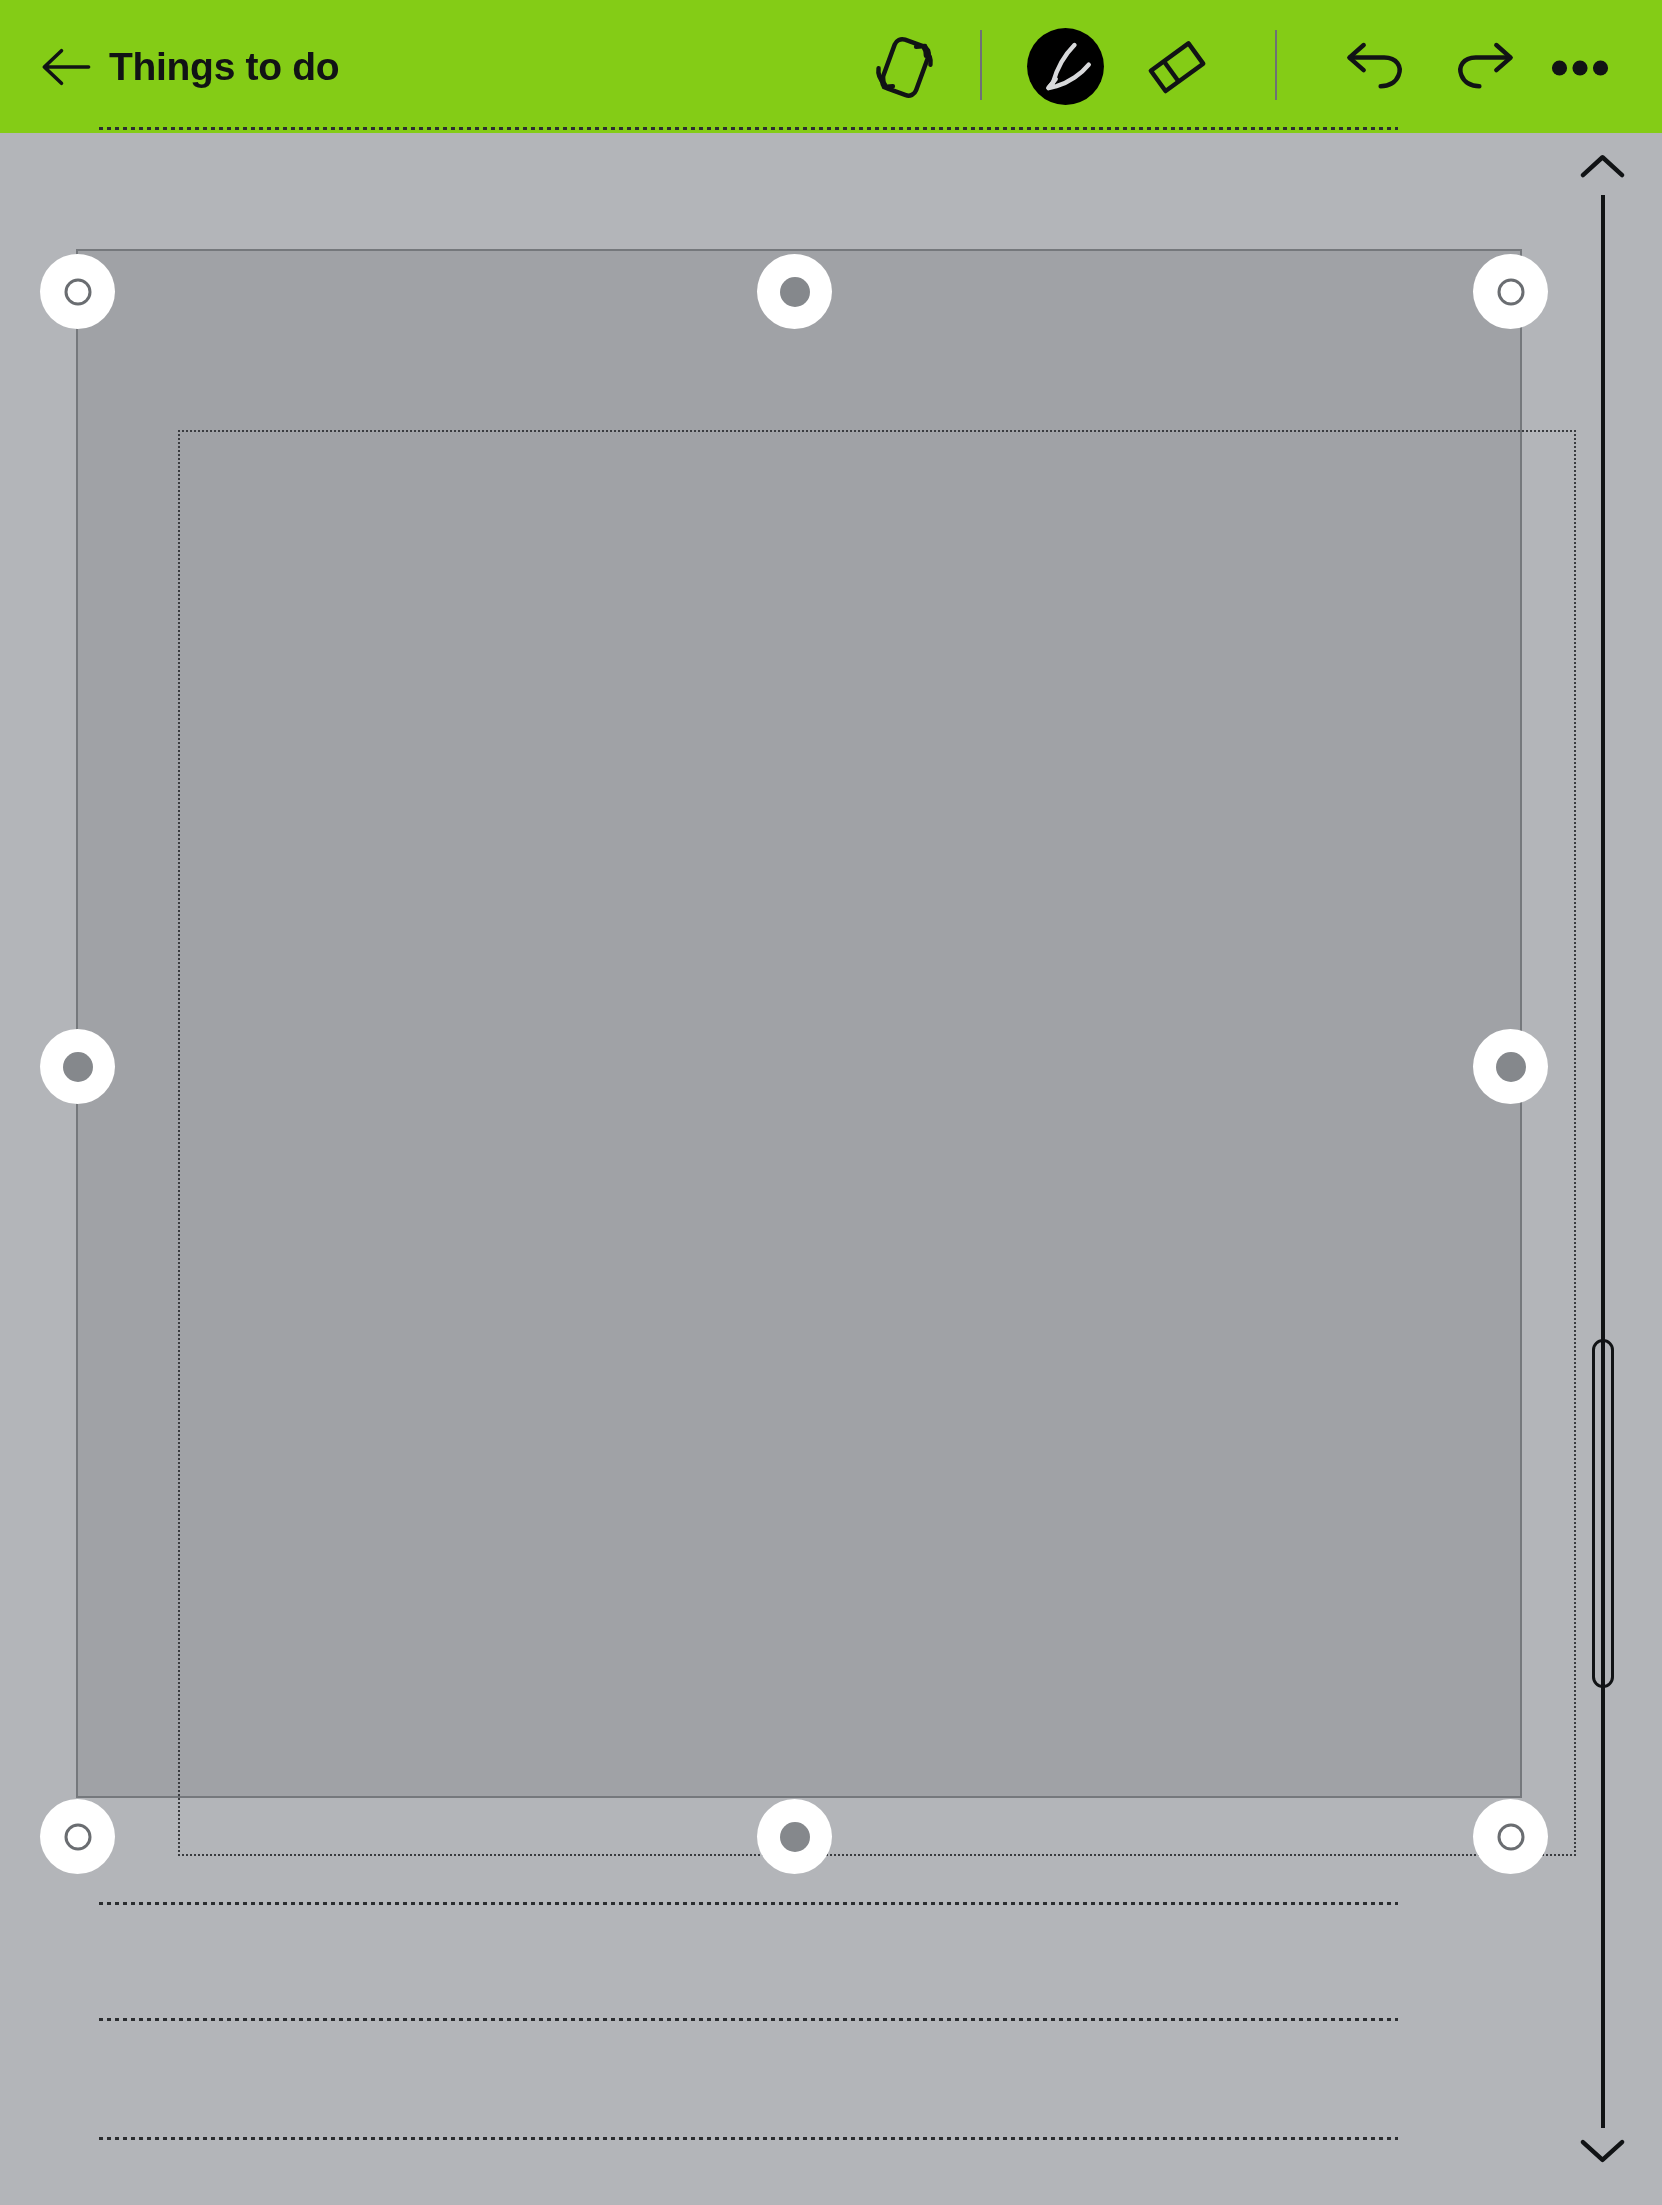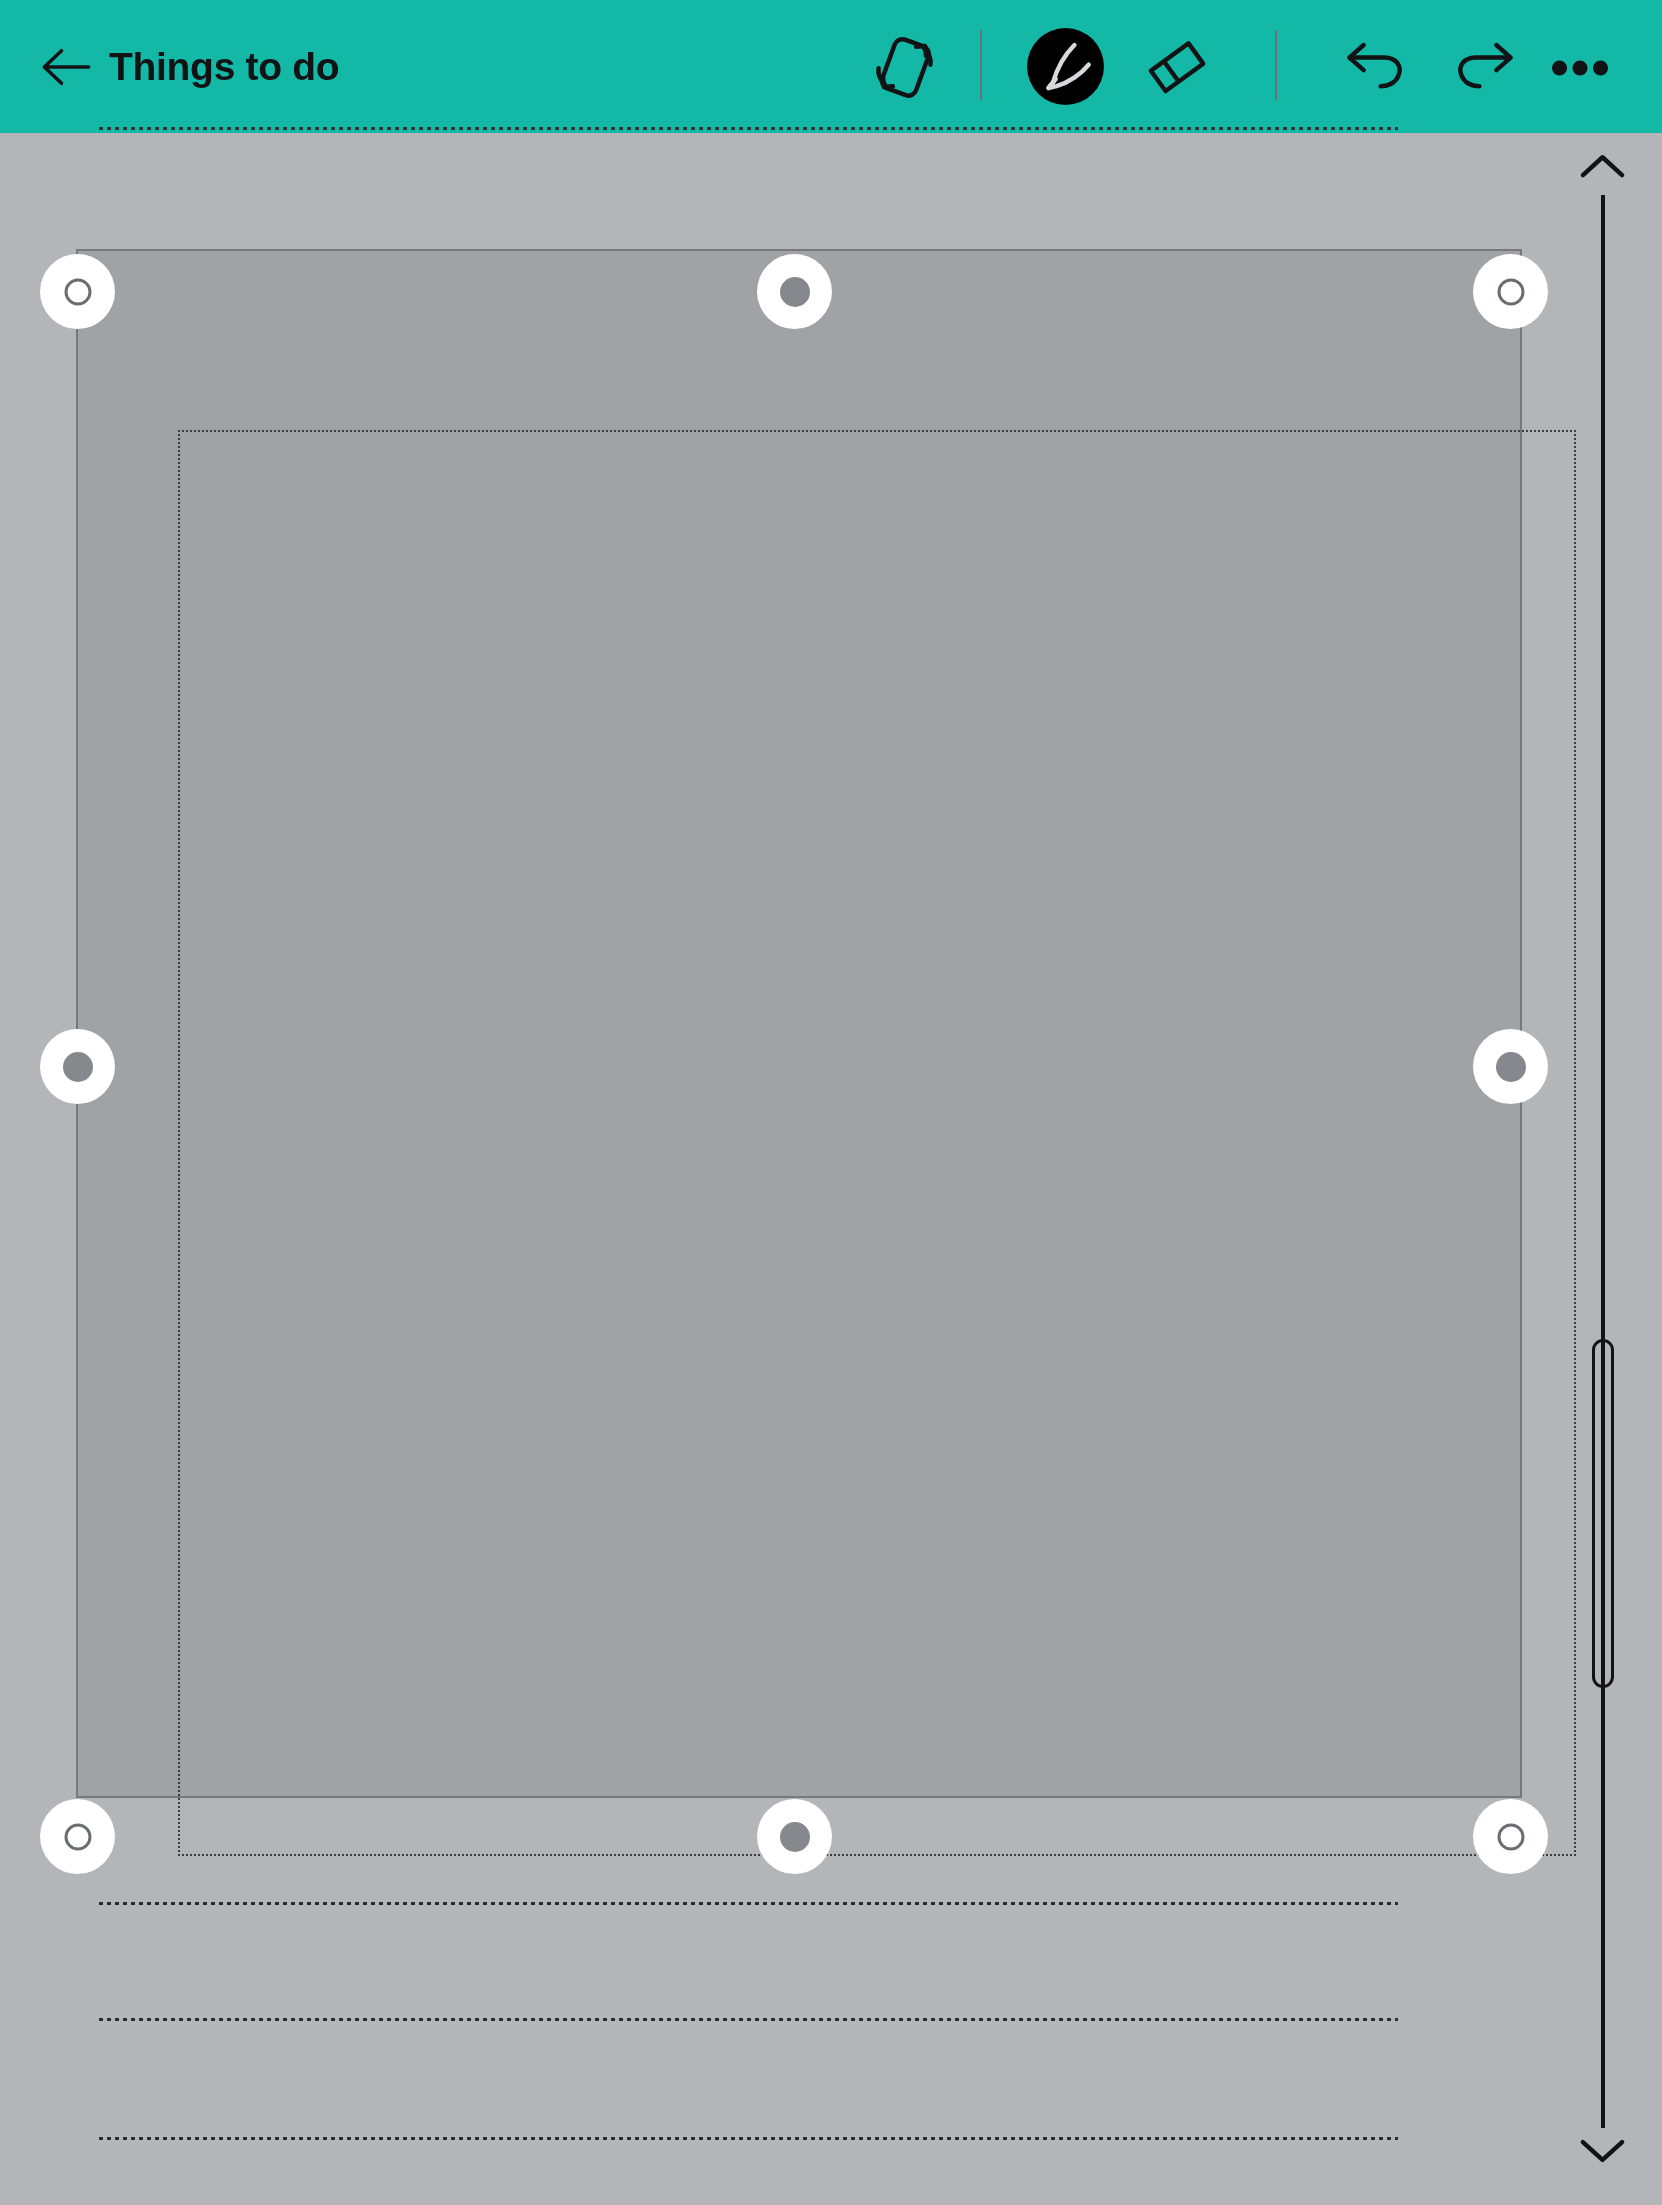--- a/index.html
+++ b/index.html
@@ -16,21 +16,21 @@
     -webkit-font-smoothing: antialiased;
   }
 
   
   #app-header {
     position: absolute;
     left: 0;
     top: 0;
     width: 1662px;
     height: 133px;
-    background: #14b8a6;
+    background: #84cc16;
   }
   #back-button {
     position: absolute;
     left: 38px;
     top: 39px;
     width: 56px;
     height: 56px;
     cursor: pointer;
   }
   #page-title {

